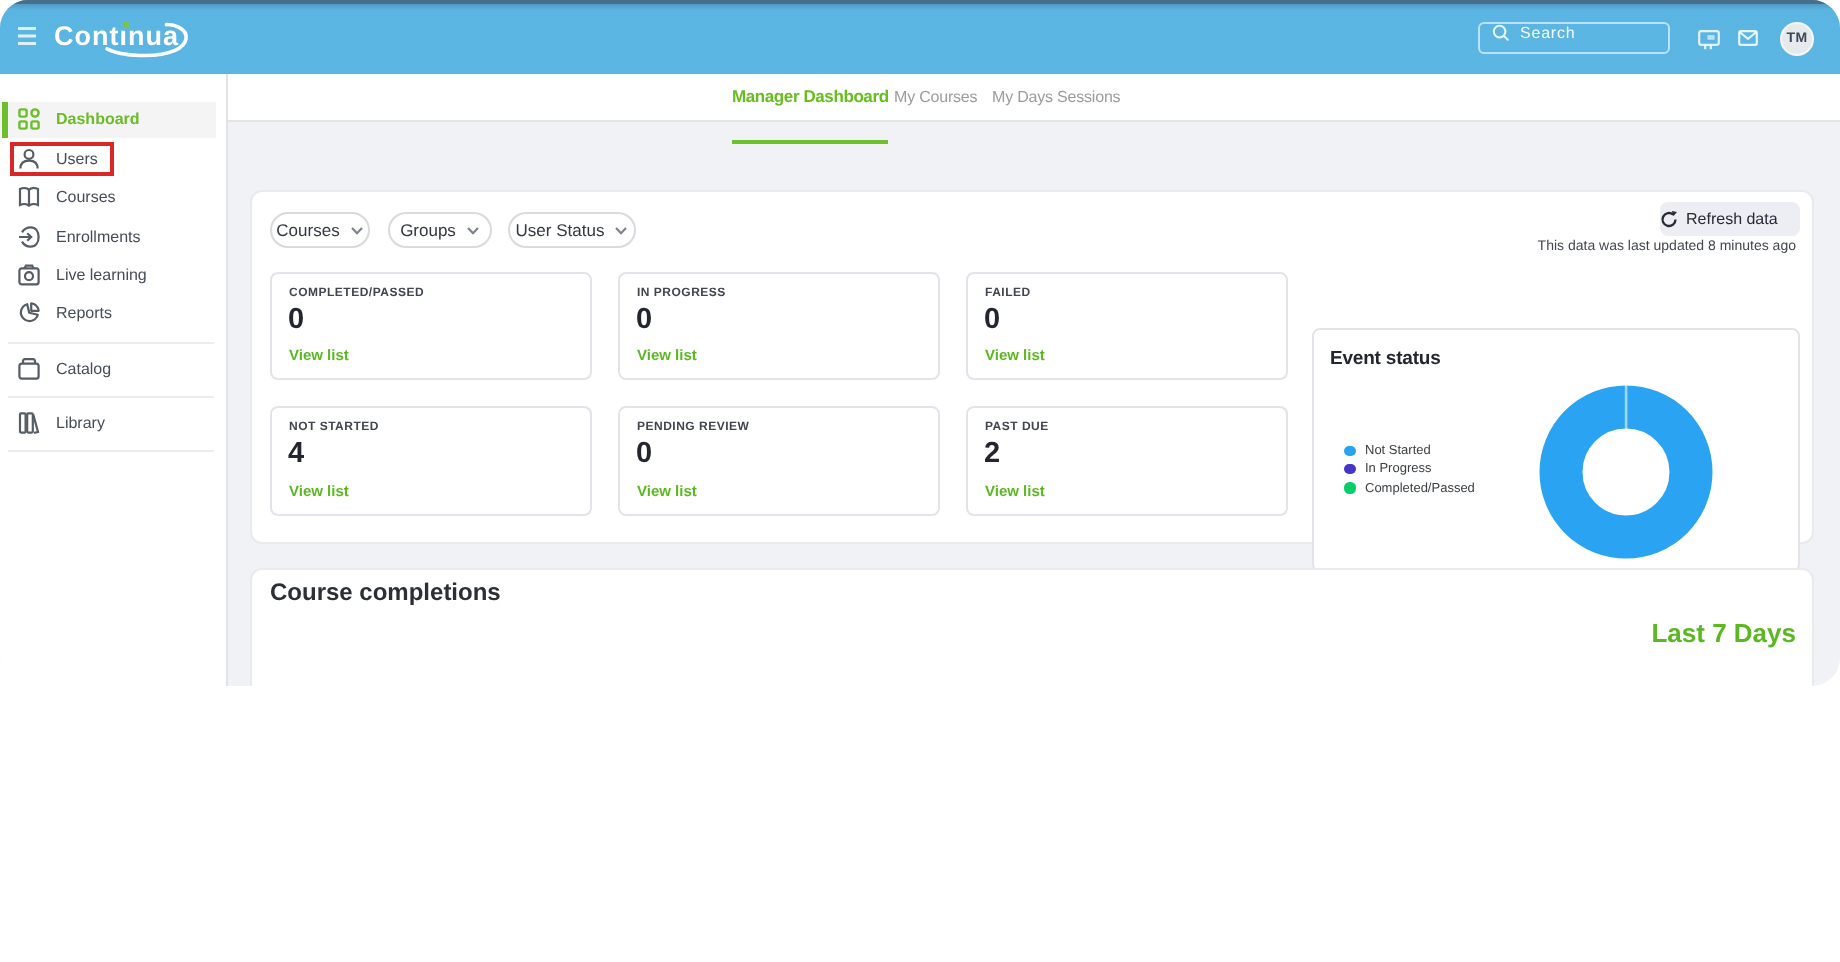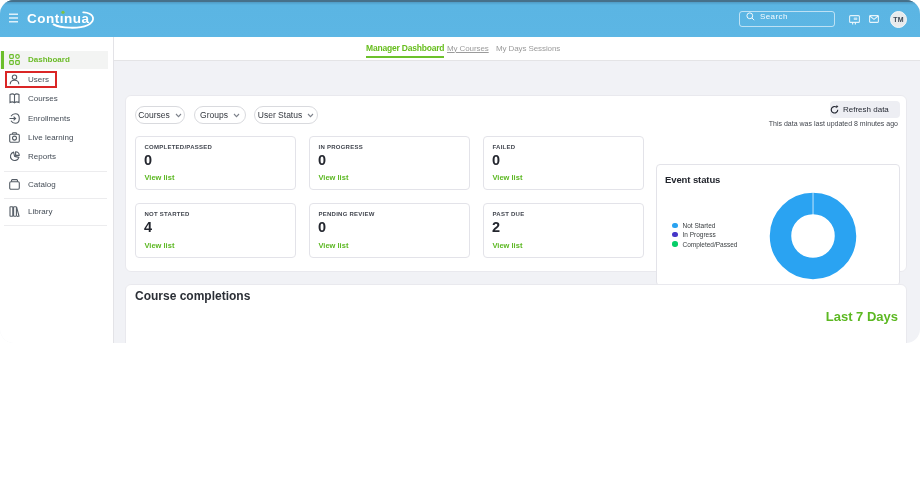--- a/index.html
+++ b/index.html
@@ -27,21 +27,21 @@
   .sitem .lbl{position:absolute;left:28px;}
   .active-bg{position:absolute;left:0;top:13.5px;width:108px;height:18.5px;background:#f3f4f3;}
   .active-bar{position:absolute;left:1px;top:13.5px;width:2.5px;height:18.5px;background:#6cbe2c;}
   .divider{position:absolute;left:4px;width:103px;height:1px;background:#ececee;}
   .redbox{position:absolute;left:5px;top:34px;width:52px;height:17px;border:2px solid #da2626;}
 
   
   .tabbar{position:absolute;left:114px;top:37px;width:806px;height:24px;background:#fff;
     border-bottom:1px solid #e4e4e6;}
   .tab{position:absolute;top:43.5px;font-size:8px;color:#9b9b9b;letter-spacing:-0.1px;}
-  .tab.act{color:#67be1e;font-weight:bold;font-size:8.5px;top:43px;border-bottom:2px solid #6cc12c;padding-bottom:3px;letter-spacing:-0.2px;}
+  .tab.act{color:#67be1e;font-weight:bold;font-size:8.5px;top:43px;border-bottom:2px solid #6cc12c;padding-bottom:17px;letter-spacing:-0.2px;}
 
   
   .bigcard{position:absolute;background:#fff;border:1px solid #e9e9ee;border-radius:6px;}
   .pill{position:absolute;height:18px;border:1px solid #d9dade;border-radius:9px;background:#fff;
     display:flex;align-items:center;justify-content:center;font-size:8.5px;color:#33373e;}
   .pill .chev{margin-left:5px;display:flex;align-items:center;}
   .refreshbtn{position:absolute;left:704px;top:5px;width:70px;height:17px;background:#edeef3;
     border-radius:4px;display:flex;align-items:center;
     font-size:8px;font-weight:normal;color:#272b35;}
   .updtext{position:absolute;right:8px;top:23.5px;font-size:7px;color:#42464e;}
@@ -169,21 +169,21 @@
         <path d="M7.6 1.2 L10 10 L8 10.4"></path>
       </svg>
       <span class="lbl">Library</span>
     </div>
     <div class="divider" style="top:188px;"></div>
     <div class="redbox"></div>
   </div>
 
   <div class="tabbar"></div>
   <div class="tab act" style="left:366px;">Manager Dashboard</div>
-  <div class="tab" style="left:447px;text-decoration:underline;">My Courses</div>
+  <div class="tab" style="left:447px;">My Courses</div>
   <div class="tab" style="left:496px;">My Days Sessions</div>
 
   <div class="bigcard" style="left:125px;top:95px;width:782px;height:177px;">
     <div class="pill" style="left:9px;top:10px;width:50px;">Courses<span class="chev">
           <svg width="7" height="5" viewBox="0 0 7 5">
             <path d="M1 1 L3.5 3.6 L6 1" fill="none" stroke="#7d828b" stroke-width="1.1"></path>
           </svg>
         </span></div>
     <div class="pill" style="left:68px;top:10px;width:52px;">Groups<span class="chev">
           <svg width="7" height="5" viewBox="0 0 7 5">

